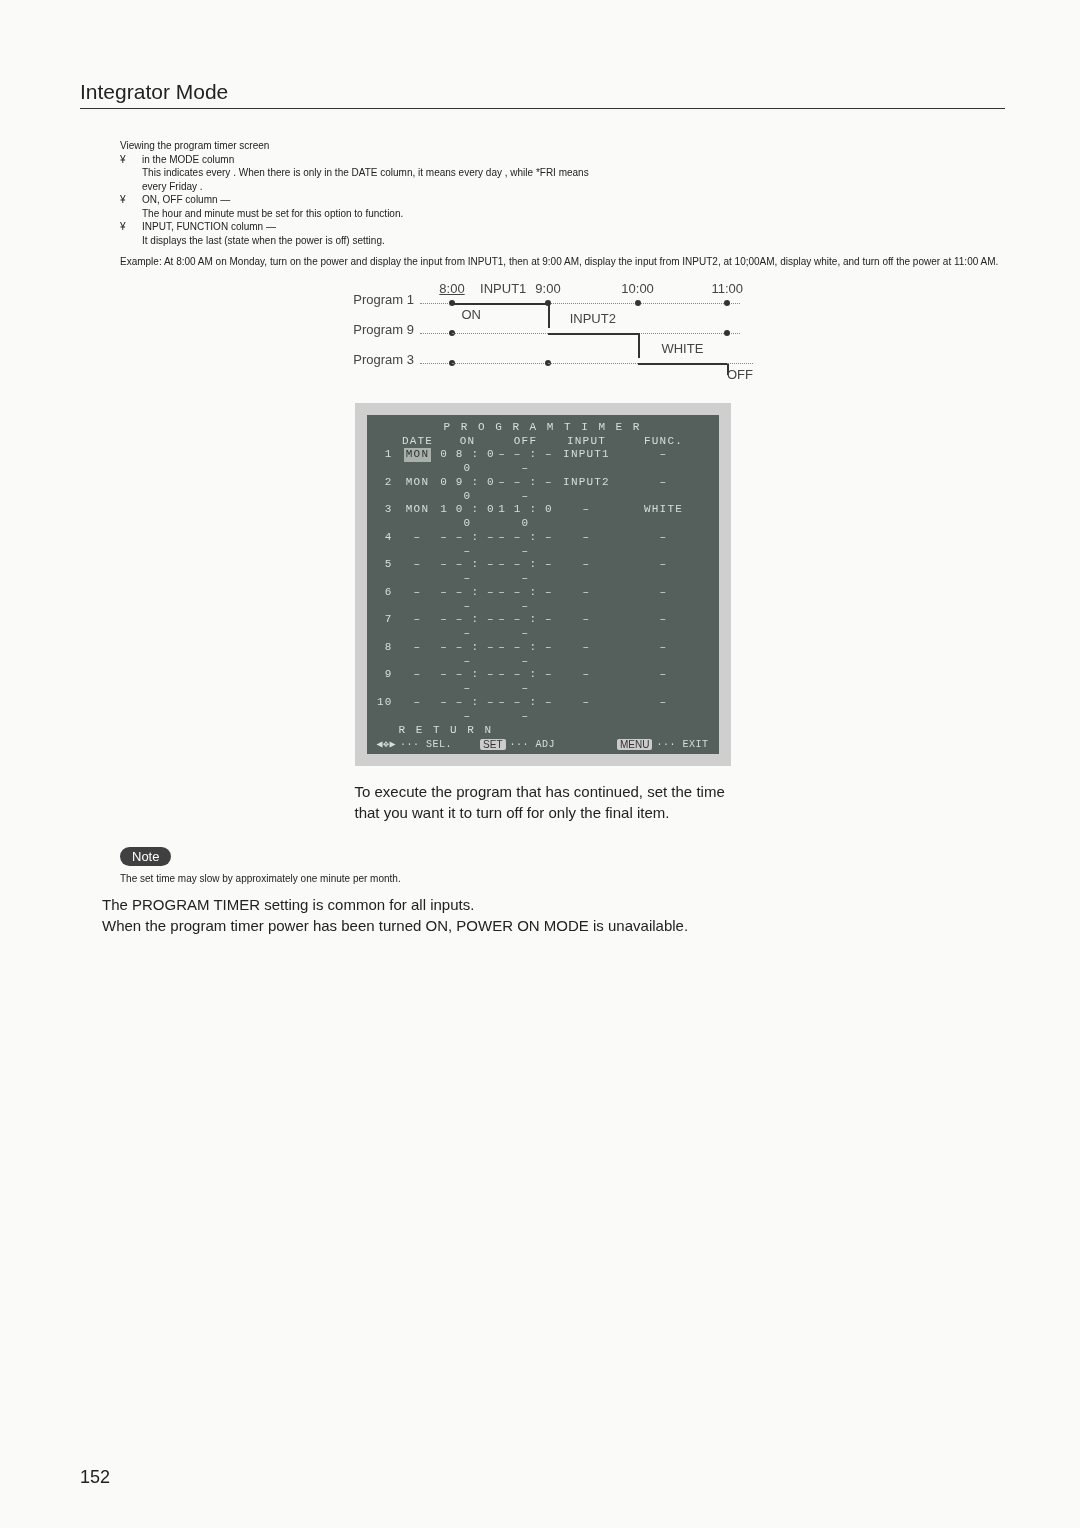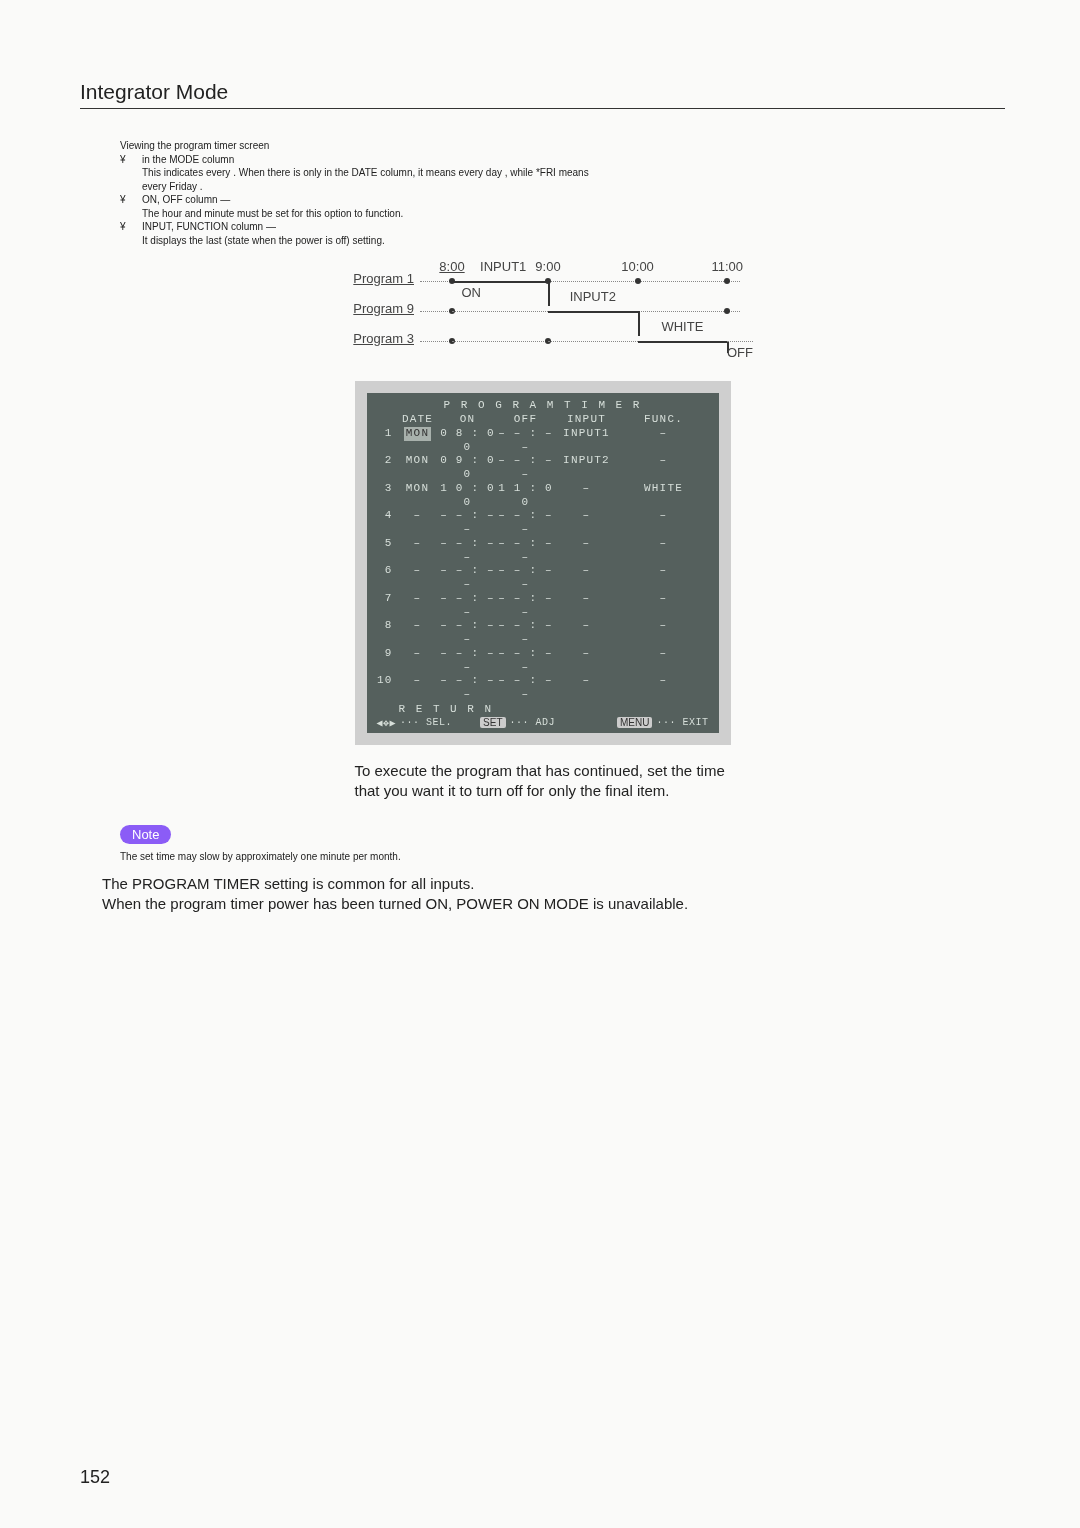--- a/index.html
+++ b/index.html
@@ -43,21 +43,21 @@
       margin: 16px auto 28px auto;
       font-size: 13px;
       color: #444;
     }
     .tl-row {
       display: flex;
       align-items: center;
       height: 30px;
       position: relative;
     }
-    .tl-label { width: 75px; text-align: right; padding-right: 6px; text-decoration: underline; }
+    .tl-label { width: 75px; text-align: right; padding-right: 6px; }
     .tl-track {
       flex: 1;
       position: relative;
       height: 30px;
     }
     .tl-line {
       position: absolute;
       top: 18px;
       border-top: 1px dotted #888;
       height: 0;
@@ -144,21 +144,21 @@
     .caption {
       font-size: 15px;
       text-align: left;
       width: 376px;
       margin: 6px auto 24px auto;
       line-height: 1.35;
     }
 
     .note-pill {
       display: inline-block;
-      background: #8b5cf6;
+      background: #404040;
       color: #fff;
       font-size: 13px;
       padding: 2px 12px;
       border-radius: 10px;
       margin-left: 40px;
       margin-bottom: 6px;
     }
     .tail {
       font-size: 15px;
       line-height: 1.35;
@@ -198,20 +198,21 @@
     <span>ON, OFF column  —</span>
   </div>
   <div class="sub">The hour and minute must be set for this option to function.</div>
 
   <div class="bullet-line">
     <span class="bullet-sym yen"></span>
     <span>INPUT, FUNCTION column  —</span>
   </div>
   <div class="sub">It displays the   last   (state when the power is off) setting.</div>
 
+  <div class="example">Example: At 8:00 AM on Monday, turn on the power and display the input from INPUT1, then at 9:00 AM, display the input from INPUT2, at 10;00AM, display white, and turn off the power at 11:00 AM.</div>
 </div>
 
 
 <div class="timeline-wrap">
   <div class="tl-row">
     <div class="tl-label">Program 1</div>
     <div class="tl-track">
       <span class="tl-text" style="left:10%; top:-4px;text-decoration:underline;">8:00</span>
       <span class="tl-text" style="left:26%; top:-4px;">INPUT1</span>
       <span class="tl-text" style="left:40%; top:-4px;">9:00</span>

